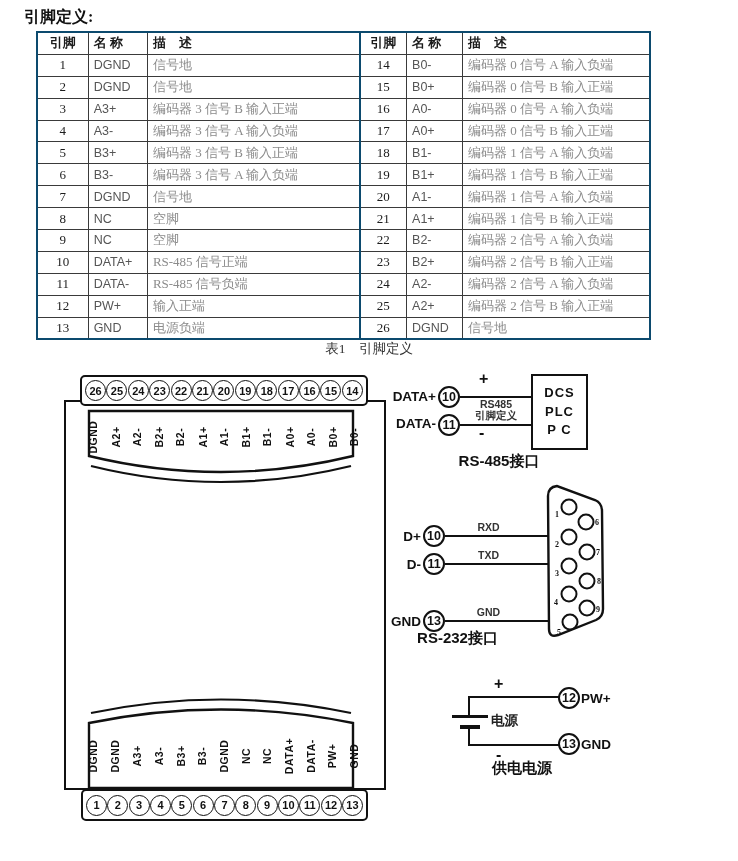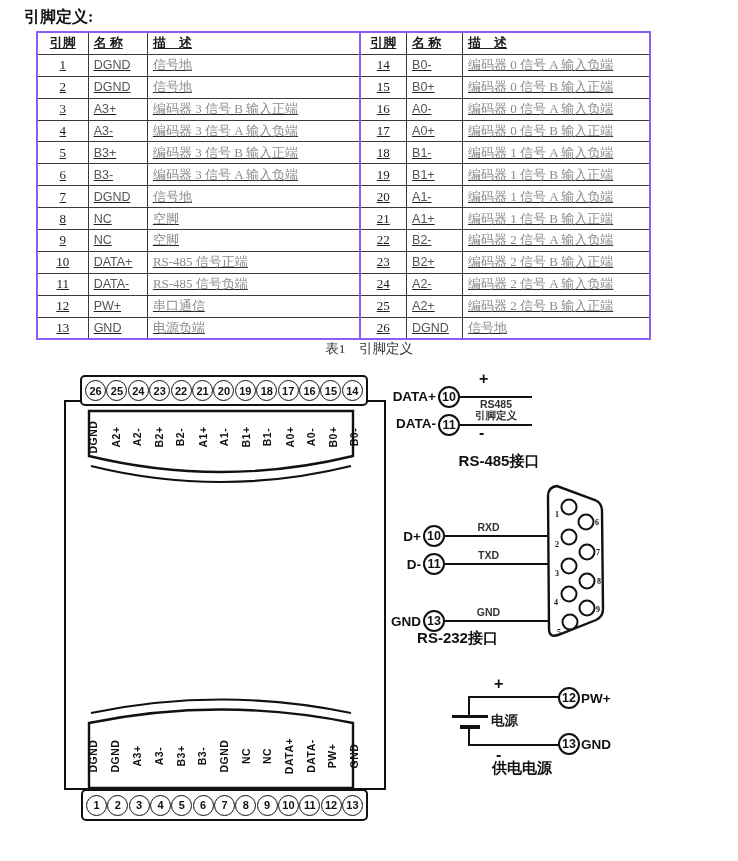--- a/index.html
+++ b/index.html
@@ -7,21 +7,21 @@
         font-family:"Liberation Serif",serif;color:#222;}
   .abs{position:absolute;}
 
   
   .doc-title{left:24px;top:7px;font-size:16px;font-weight:700;color:#111;}
   .tbl-caption{left:0;top:340px;width:738px;text-align:center;font-size:13.5px;color:#333;}
 
   
   .tables{left:36px;top:31px;display:flex;}
   table.pintable{border-collapse:collapse;table-layout:fixed;
-        border:2px solid #8b5cf6;font-size:13px;text-decoration:underline;}
+        border:2px solid #0c4a6e;font-size:13px;}
   table.pintable.right{margin-left:-2px;}
   .pintable th,.pintable td{border:1px solid #3a3a3a;height:20.9px;padding:0 5px;
         line-height:14px;overflow:hidden;white-space:nowrap;}
   .pintable th{font-weight:700;color:#1b1b1b;text-align:left;}
   .pintable th.c-pin{text-align:center;}
   td.c-pin{text-align:center;color:#1c1c1c;}
   td.c-name{font-family:"Liberation Sans",sans-serif;font-size:12.5px;color:#555;}
   td.c-desc{color:#8b8b8b;}
 
   
@@ -132,21 +132,21 @@
           <td class="c-desc">RS-485 信号正端</td>
         </tr>
           <tr>
           <td class="c-pin">11</td>
           <td class="c-name">DATA-</td>
           <td class="c-desc">RS-485 信号负端</td>
         </tr>
           <tr>
           <td class="c-pin">12</td>
           <td class="c-name">PW+</td>
-          <td class="c-desc">串口通信</td>
+          <td class="c-desc">输入正端</td>
         </tr>
           <tr>
           <td class="c-pin">13</td>
           <td class="c-name">GND</td>
           <td class="c-desc">电源负端</td>
         </tr>
         </tbody>
     </table>
     <table class="pintable right">
       <colgroup>
@@ -373,20 +373,25 @@
   <div class="abs dg siglabel" style="left:374px;top:416px;width:62px;">DATA-</div>
   <div class="abs dg acirc" style="left:438px;top:414px;">11</div>
   <div class="abs wire" style="left:460px;top:424px;width:72px;"></div>
   <div class="abs dg sign" style="left:479px;top:424px;">-</div>
 
   <div class="abs dg wirelabel" style="left:463px;top:399px;width:66px;line-height:11px;">
     <div>RS485</div>
     <div>引脚定义</div>
   </div>
 
+  <div class="abs dg dcs-box">
+    <div>DCS</div>
+    <div>PLC</div>
+    <div>P C</div>
+  </div>
   <div class="abs dg blockcap" style="left:443px;top:452px;width:112px;">RS-485接口</div>
 
   <div class="abs dg siglabel" style="left:395px;top:529px;width:26px;">D+</div>
   <div class="abs dg acirc" style="left:423px;top:525px;">10</div>
   <div class="abs wire" style="left:445px;top:535px;width:116px;"></div>
   <div class="abs dg wirelabel" style="left:466px;top:521px;width:45px;">RXD</div>
 
   <div class="abs dg siglabel" style="left:395px;top:557px;width:26px;">D-</div>
   <div class="abs dg acirc" style="left:423px;top:553px;">11</div>
   <div class="abs wire" style="left:445px;top:563px;width:116px;"></div>

